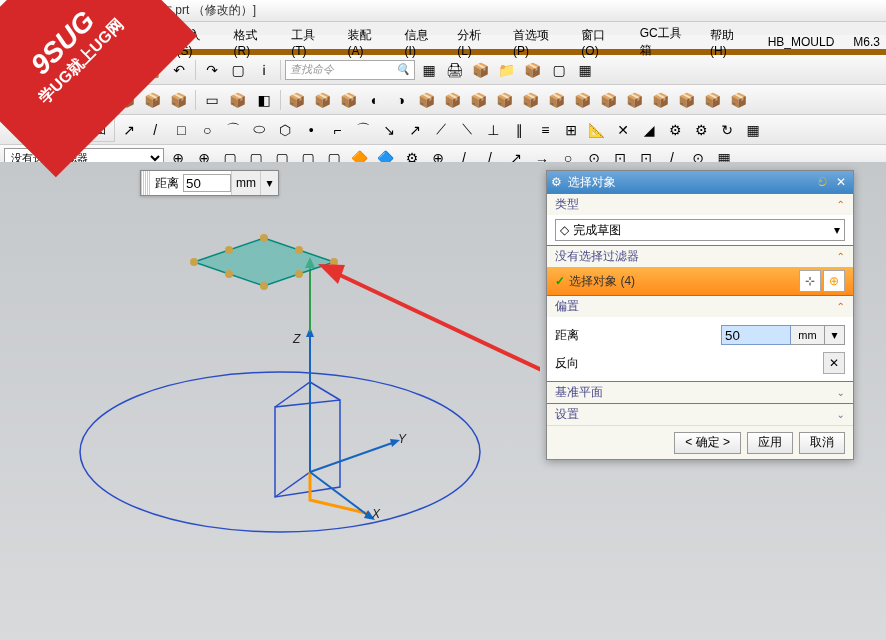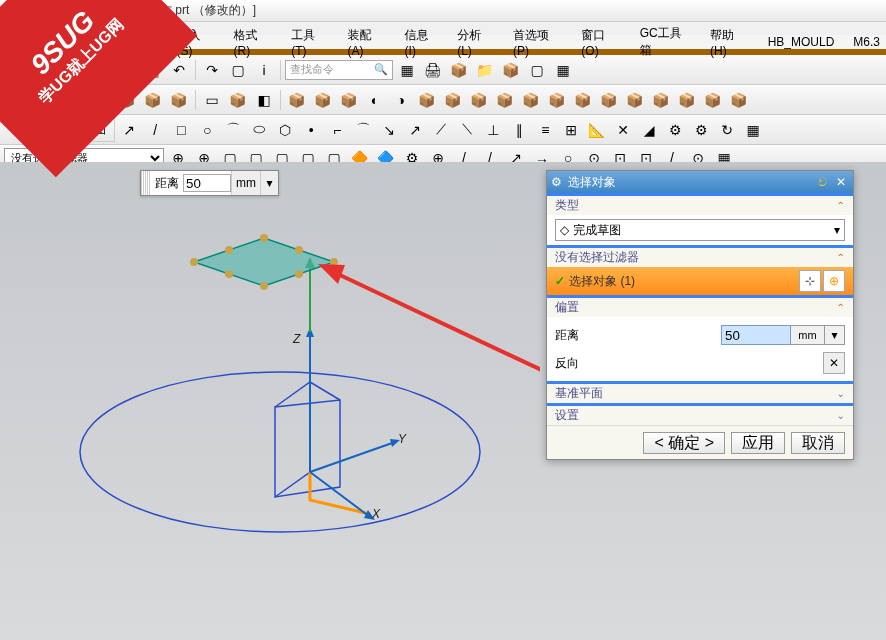--- a/index.html
+++ b/index.html
@@ -6,57 +6,57 @@
   body { width: 886px; height: 640px; background: #f0f0f0; position: relative; overflow: hidden; font-size: 12px; }
   
   .titlebar { height: 22px; background: linear-gradient(#fff,#e8e8e8); display: flex; align-items: center; padding: 0 6px; border-bottom: 1px solid #ccc; color: #333; }
   
   .menubar { height: 20px; background: #f5f5f5; display: flex; align-items: center; padding: 0 6px; gap: 19px; border-bottom: 6px solid #a16207; margin-top: 13px; }
   .menubar span { cursor: pointer; }
   
   .toolbar { height: 30px; background: linear-gradient(#fafafa,#e8e8e8); display: flex; align-items: center; padding: 2px 4px; gap: 2px; border-bottom: 1px solid #ccc; }
   .tbtn { width: 24px; height: 24px; border: 1px solid transparent; border-radius: 2px; display: flex; align-items: center; justify-content: center; cursor: pointer; font-size: 14px; }
   .tsep { width: 1px; height: 20px; background: #ccc; margin: 0 2px; }
-  .search-box { width: 108px; height: 20px; border: 1px solid #aaa; background: #fff; padding: 0 4px; font-size: 11px; color: #999; display: flex; align-items: center; }
+  .search-box { width: 130px; height: 20px; border: 1px solid #aaa; background: #fff; padding: 0 4px; font-size: 11px; color: #999; display: flex; align-items: center; font-style: italic; }
   
   .filterbar { height: 26px; background: linear-gradient(#fafafa,#e8e8e8); display: flex; align-items: center; padding: 2px 4px; gap: 2px; border-bottom: 1px solid #bbb; }
   .filter-select { height: 20px; border: 1px solid #999; background: #fff; font-size: 11px; padding: 0 2px; width: 160px; }
   
   .viewport { position: absolute; top: 162px; left: 0; width: 886px; height: 478px; background: linear-gradient(#c5c8cb,#d8dadc); }
   
   
   .dist-box { position: absolute; top: 8px; left: 140px; height: 26px; background: #fff; border: 1px solid #888; display: flex; align-items: center; box-shadow: 0 1px 3px rgba(0,0,0,.2); }
   .dist-box .handle { width: 10px; background: repeating-linear-gradient(90deg,#ccc 0 1px,transparent 1px 2px); height: 100%; }
   .dist-box .lbl { padding: 0 4px; }
   .dist-box input { width: 48px; border: 1px solid #aaa; height: 18px; text-align: left; padding: 0 2px; }
   .dist-box .unit { padding: 0 4px; background: #eee; height: 100%; display: flex; align-items: center; border-left: 1px solid #ccc;}
   .dist-box .dd { width: 18px; height: 100%; display:flex;align-items:center;justify-content:center;border-left:1px solid #ccc;background:#eee;cursor:pointer; }
   
   
   .dialog { position: absolute; top: 8px; right: 32px; width: 308px; background: #fff; border: 1px solid #888; box-shadow: 0 2px 8px rgba(0,0,0,.3); }
   .dlg-title { height: 22px; background: linear-gradient(#6fa8dc,#3d85c6); color: #fff; display: flex; align-items: center; padding: 0 4px; font-size: 12px; }
   .dlg-title .gear { margin-right: 6px; }
   .dlg-title .qm { margin-left: auto; color: #ffcc00;}
   .dlg-title .x { margin-left: 6px; cursor: pointer; width: 16px; text-align: center; }
-  .dlg-sec-hd { height: 22px; background: #f7f7f0; display: flex; align-items: center; padding: 0 8px; color: #4a4a8a; border-top: 3px solid #3b82f6; }
+  .dlg-sec-hd { height: 22px; background: #f7f7f0; display: flex; align-items: center; padding: 0 8px; color: #4a4a8a; border-top: 1px solid #3b82f6; }
   .dlg-sec-hd .caret { margin-left: auto; color: #cc6600; font-size: 10px; }
   .dlg-sec-bd { padding: 4px 8px; background: #fff; }
   .dlg-select { width: 100%; height: 22px; border: 1px solid #999; display: flex; align-items: center; padding: 0 4px; background: #fff; }
   .dlg-select .dd { margin-left: auto; }
   .dlg-row { height: 28px; display: flex; align-items: center; }
   .dlg-row .lbl { flex: 0 0 auto; }
   .dlg-row .spc { flex: 1; }
   .dlg-input { width: 70px; height: 20px; border: 1px solid #7a9acb; padding: 0 3px; text-align: left; }
   .dlg-input.sel { background: #cde4ff; }
   .dlg-unit { width: 34px; height: 20px; border: 1px solid #999; border-left: none; background: #f0f0f0; display:flex;align-items:center;justify-content:center; font-size:11px;}
   .dlg-dd { width: 20px; height: 20px; border: 1px solid #999; border-left:none; background: #f0f0f0; display:flex;align-items:center;justify-content:center;cursor:pointer; }
   .dlg-iconbtn { width: 22px; height: 22px; border: 1px solid #aaa; background:#eee; display:flex;align-items:center;justify-content:center; cursor:pointer; }
   .dlg-num { width: 60px; height: 20px; border: 1px solid #999; text-align: right; padding: 0 4px; }
   .dlg-btns { height: 34px; display: flex; align-items: center; justify-content: flex-end; gap: 6px; padding: 0 8px; background: #f7f7f0; border-top: 1px solid #ddd;}
-  .dlg-btn { height: 22px; padding: 0 10px; border: 1px solid #999; background: linear-gradient(#fff,#e8e8e8); cursor: pointer; font-size: 16px;}
+  .dlg-btn { height: 22px; padding: 0 10px; border: 1px solid #999; background: linear-gradient(#fff,#e8e8e8); cursor: pointer; font-size: 12px;}
   
   .sel-row { height: 28px; background: linear-gradient(#ffb347,#ff8c1a); display: flex; align-items: center; padding: 0 8px; color: #333; }
   .sel-row .ck { color: #0a0; margin-right: 4px; font-weight: bold; }
   .sel-row .tools { margin-left: auto; display: flex; gap: 2px; }
   .sel-tool { width: 22px; height: 22px; background: #fff; border: 1px solid #aaa; display:flex;align-items:center;justify-content:center; }
   
   
   .watermark { position: absolute; top: -30px; left: -30px; width: 200px; height: 160px; background: #d62828; transform: rotate(-45deg); transform-origin: center; z-index: 100; display: flex; flex-direction: column; align-items: center; justify-content: center; color: #fff; font-weight: bold; }
   .watermark .l1 { font-size: 28px; font-style: italic; }
   .watermark .l2 { font-size: 16px; }
@@ -287,21 +287,21 @@
         <span class="dd">▾</span>
       </div>
     </div>
 
     <div class="dlg-sec-hd">
       <span>没有选择过滤器</span>
       <span class="caret">⌃</span>
     </div>
     <div class="sel-row">
       <span class="ck">✓</span>
-      <span>选择对象 (1)</span>
+      <span>选择对象 (4)</span>
       <div class="tools">
         <div class="sel-tool">⊹</div>
         <div class="sel-tool" style="color:#ff9800;">⊕</div>
       </div>
     </div>
 
     <div class="dlg-sec-hd">
       <span>偏置</span>
       <span class="caret">⌃</span>
     </div>

